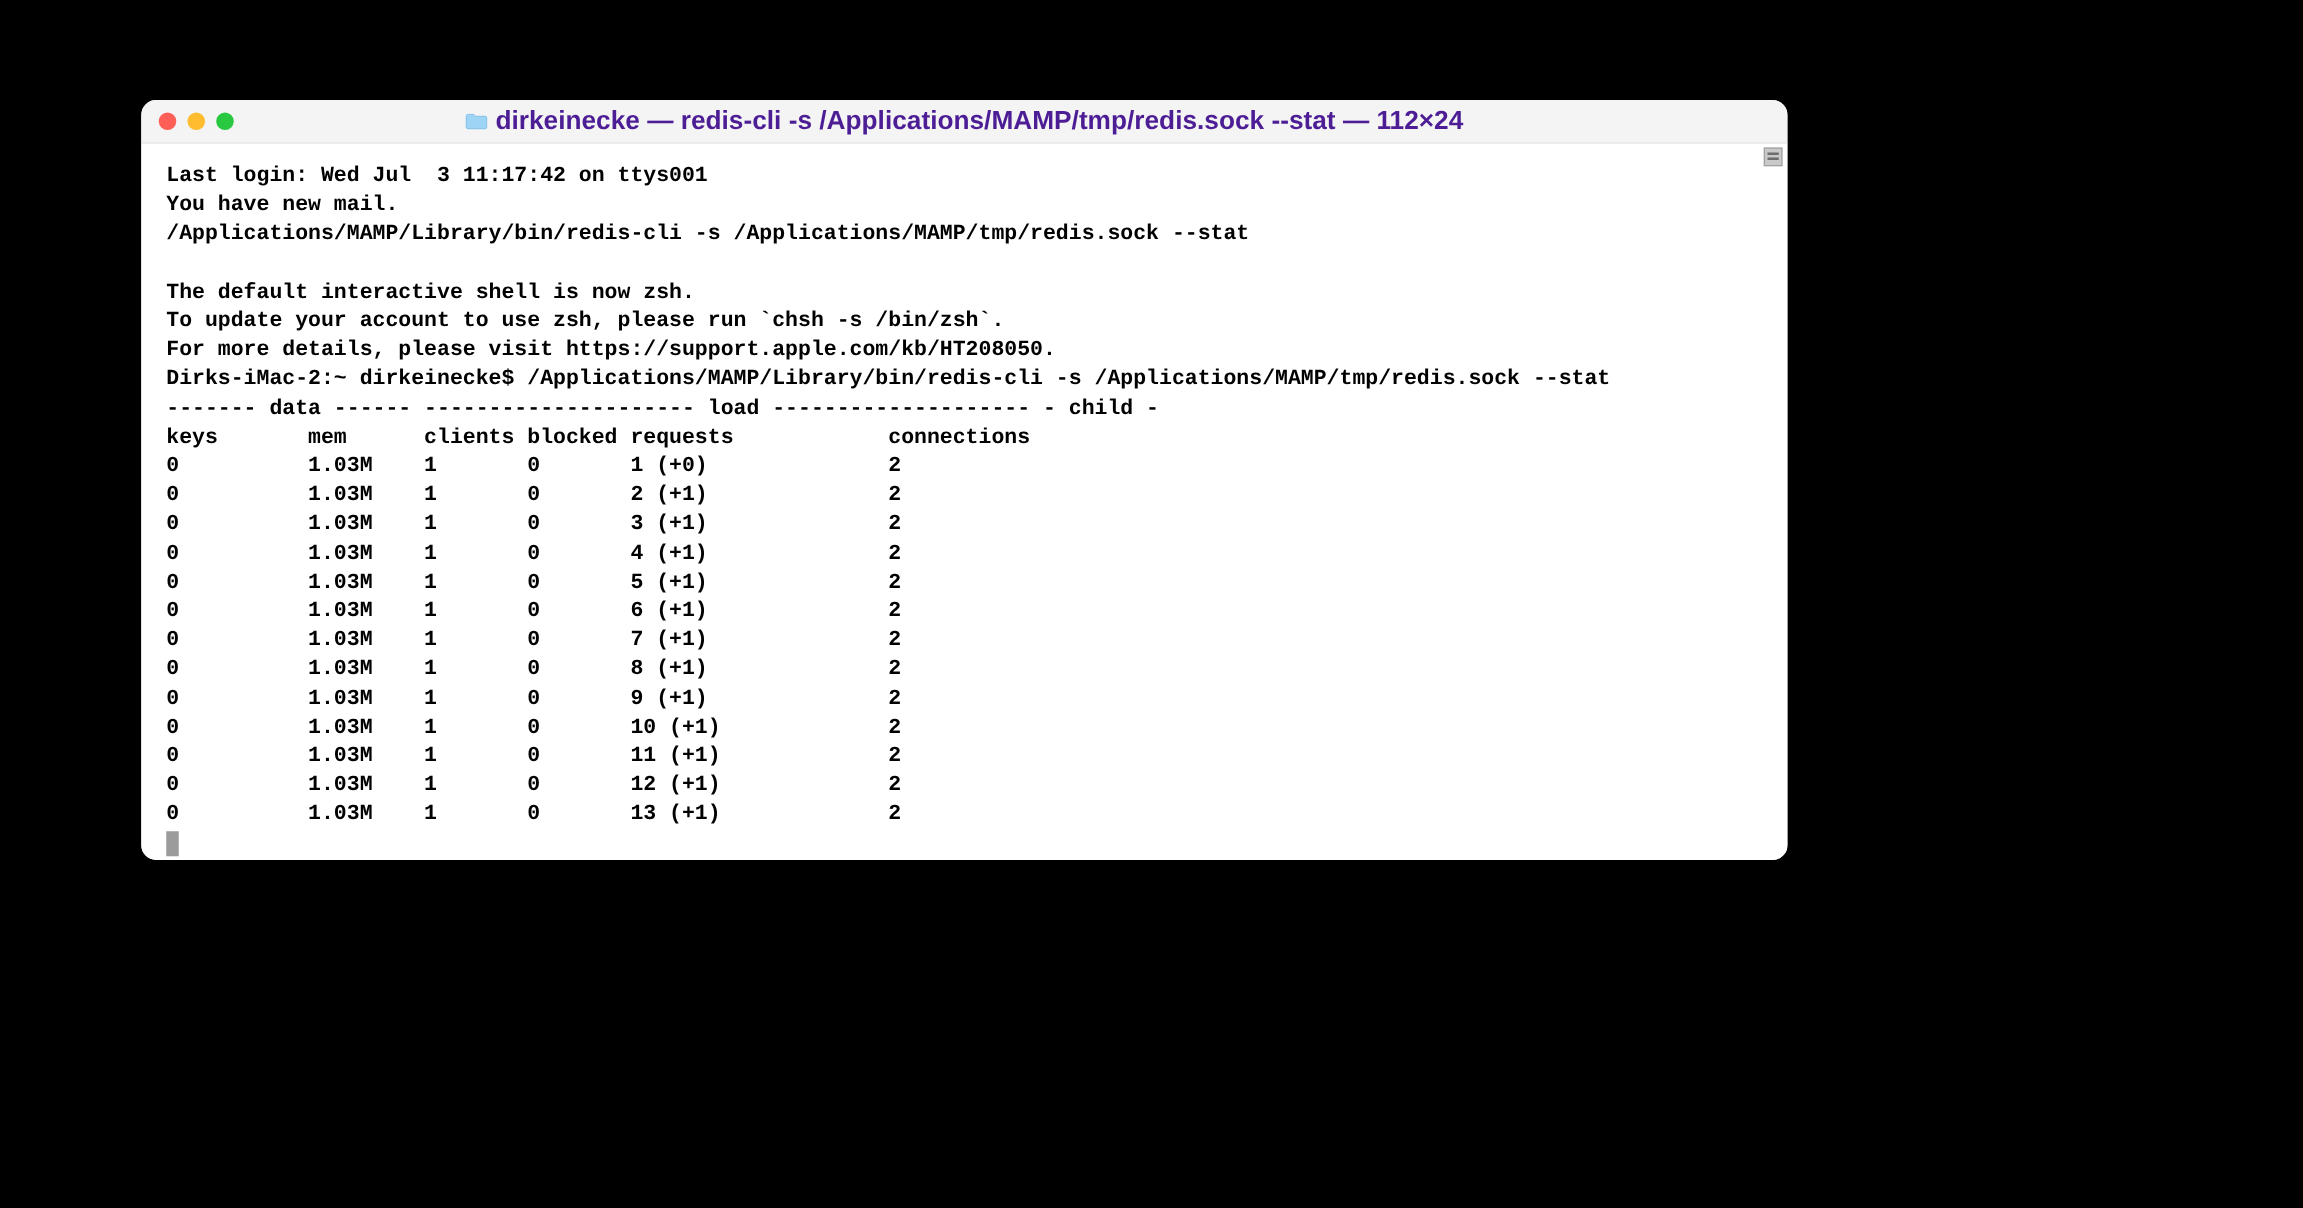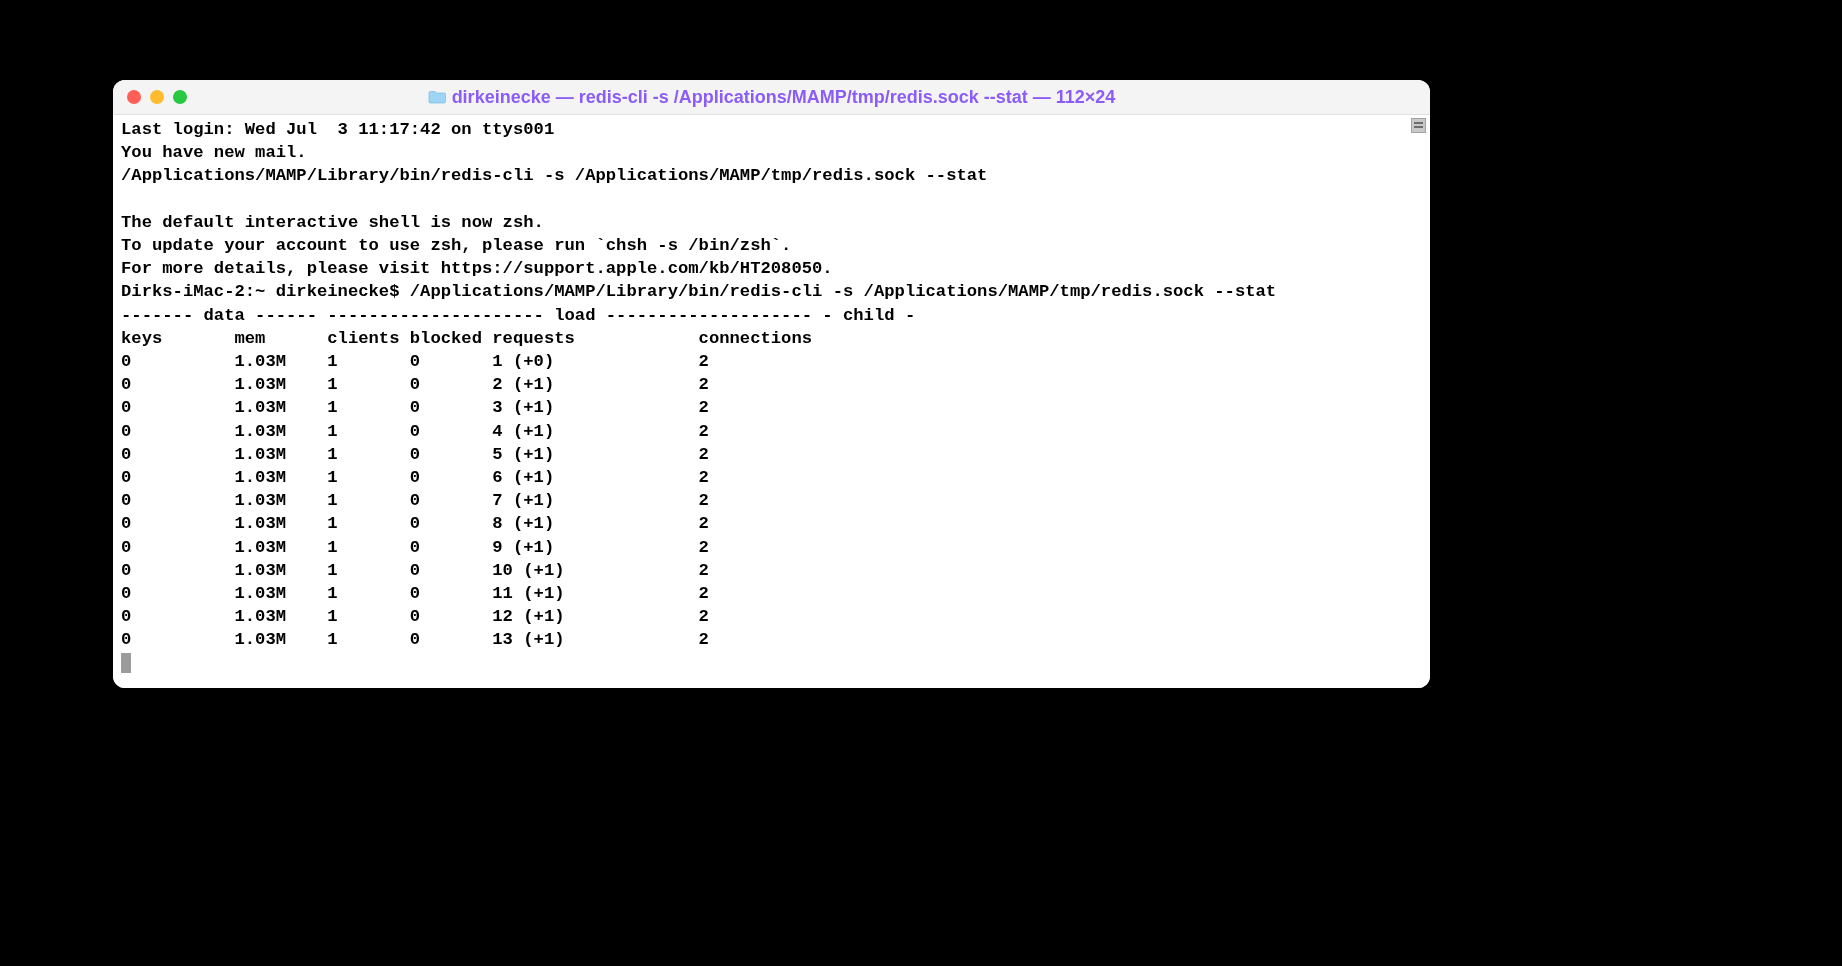--- a/index.html
+++ b/index.html
@@ -54,40 +54,40 @@
     justify-content: center;
     align-items: center;
     gap: 6px;
     pointer-events: none;
   }
   .folder-icon {
     width: 18px;
     height: 14px;
   }
   .title-text {
-    font-size: 18px;
+    font-size: 21px;
     font-weight: 600;
-    color: #8b5cf6;
+    color: #4c1d95;
   }
   .terminal-body {
     flex: 1;
     background: #fff;
     position: relative;
     padding: 3px 8px 3px 8px;
     box-sizing: border-box;
   }
   .terminal-pre {
     font-family: "SF Mono", Menlo, Consolas, "Courier New", monospace;
     font-size: 17.2px;
     line-height: 23.2px;
     font-weight: 600;
     letter-spacing: 0px;
     white-space: pre;
     color: #000;
-    margin: 0;
+    margin: 12px;
   }
   .cursor-block {
     display: inline-block;
     width: 10px;
     height: 20px;
     background: #9b9b9b;
     vertical-align: text-bottom;
   }
   .scroll-indicator {
     position: absolute;

